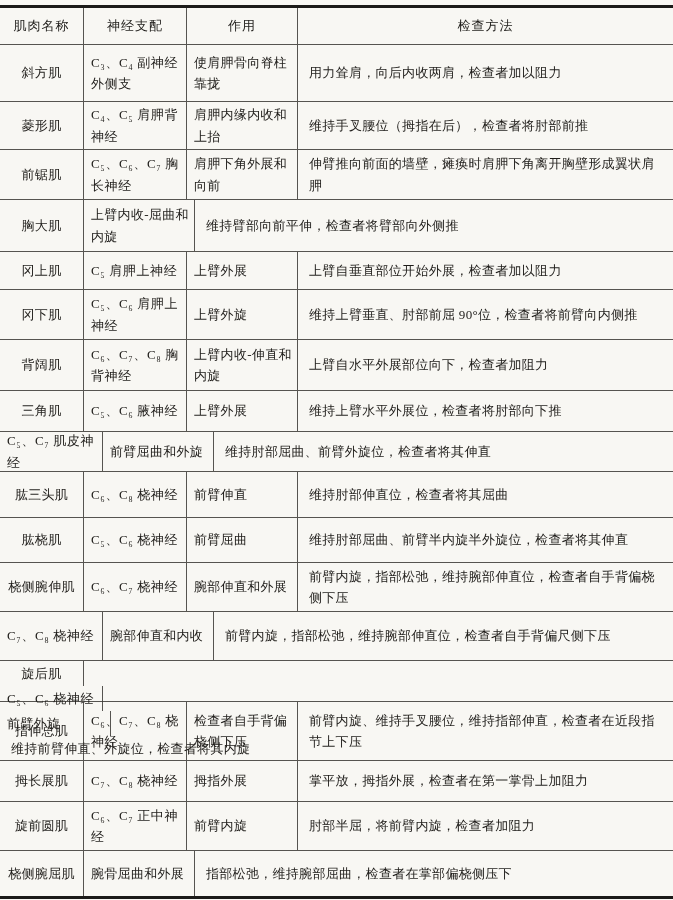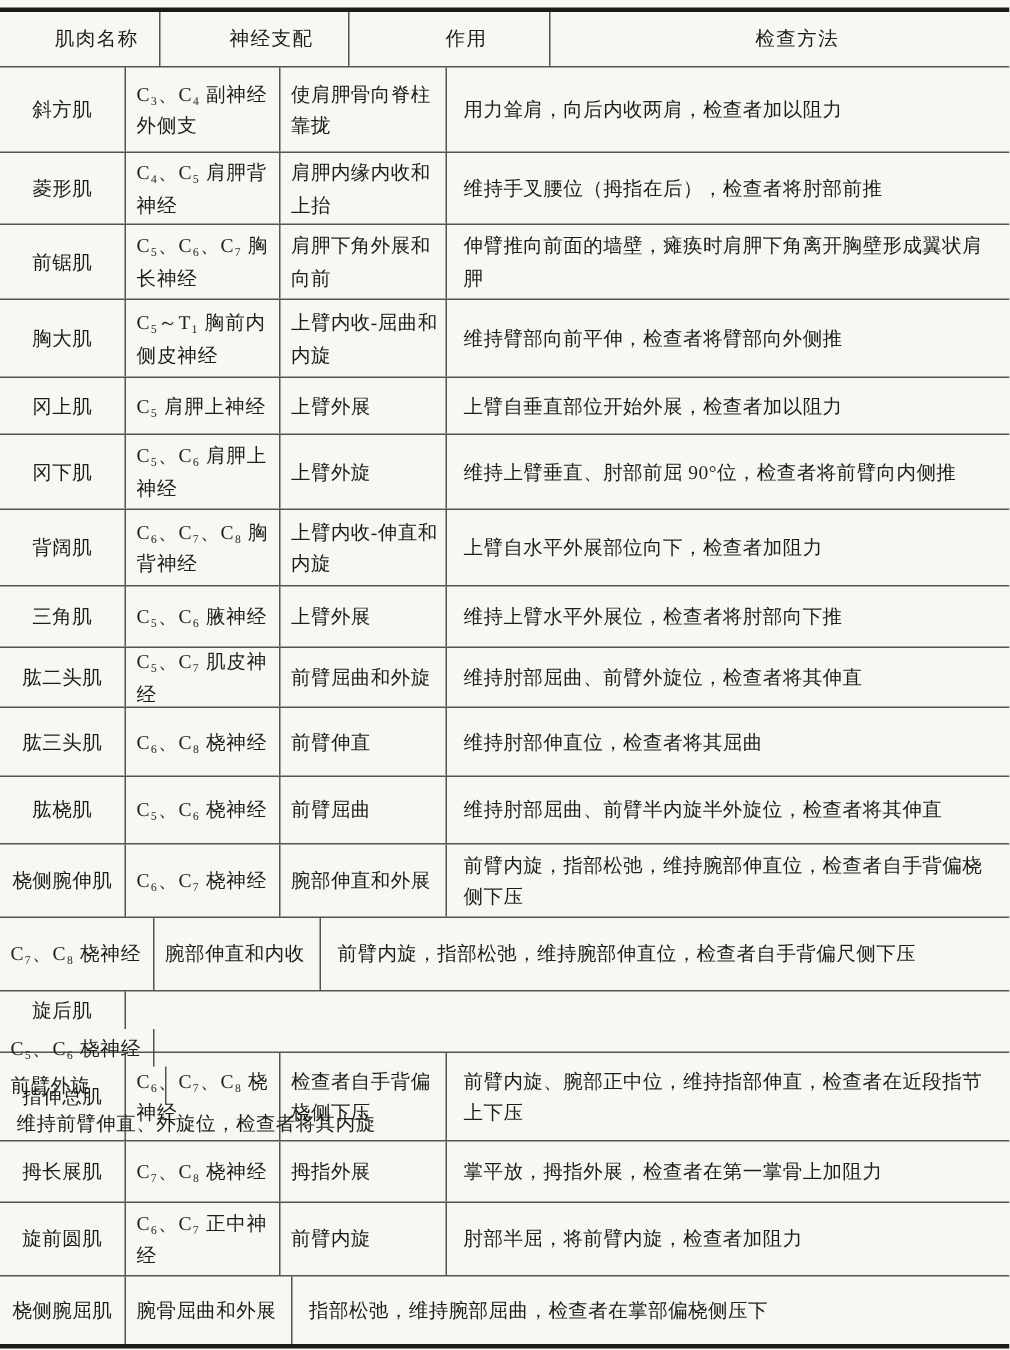--- a/index.html
+++ b/index.html
@@ -25,21 +25,21 @@
     display:flex;
     align-items:center;
     font-size:13px;
     line-height:1.62;
     letter-spacing:0.3px;
   }
   .c1 { width:84px;  border-right:1px solid rgba(58,55,50,0.85); justify-content:center; text-align:center; padding:2px 3px; }
   .c2 { width:103px; border-right:1px solid rgba(58,55,50,0.85); padding:2px 4px 2px 7px; letter-spacing:0.6px; }
   .c3 { width:111px; border-right:1px solid rgba(58,55,50,0.85); padding:2px 4px 2px 7px; }
   .c4 { flex:1; padding:2px 8px 2px 11px; }
-  .header .cell { justify-content:center; text-align:center; padding:2px; letter-spacing:1px;margin-left:23px; }
+  .header .cell { justify-content:center; text-align:center; padding:2px; letter-spacing:1px; }
   
   .row:nth-child(1)  { height:37px; }
   .row:nth-child(2)  { height:57px; }
   .row:nth-child(3)  { height:48px; }
   .row:nth-child(4)  { height:50px; }
   .row:nth-child(5)  { height:52px; }
   .row:nth-child(6)  { height:38px; }
   .row:nth-child(7)  { height:50px; }
   .row:nth-child(8)  { height:51px; }
   .row:nth-child(9)  { height:41px; }
@@ -82,21 +82,20 @@
 
   <div class="row">
     <div class="cell c1">前锯肌</div>
     <div class="cell c2">C₅、C₆、C₇ 胸长神经</div>
     <div class="cell c3">肩胛下角外展和向前</div>
     <div class="cell c4">伸臂推向前面的墙壁，瘫痪时肩胛下角离开胸壁形成翼状肩胛</div>
   </div>
 
   <div class="row">
     <div class="cell c1">胸大肌</div>
-    <div class="cell c2">C₅～T₁ 胸前内侧皮神经</div>
     <div class="cell c3">上臂内收-屈曲和内旋</div>
     <div class="cell c4">维持臂部向前平伸，检查者将臂部向外侧推</div>
   </div>
 
   <div class="row">
     <div class="cell c1">冈上肌</div>
     <div class="cell c2">C₅ 肩胛上神经</div>
     <div class="cell c3">上臂外展</div>
     <div class="cell c4">上臂自垂直部位开始外展，检查者加以阻力</div>
   </div>
@@ -116,21 +115,20 @@
   </div>
 
   <div class="row">
     <div class="cell c1">三角肌</div>
     <div class="cell c2">C₅、C₆ 腋神经</div>
     <div class="cell c3">上臂外展</div>
     <div class="cell c4">维持上臂水平外展位，检查者将肘部向下推</div>
   </div>
 
   <div class="row">
-    <div class="cell c1">肱二头肌</div>
     <div class="cell c2">C₅、C₇ 肌皮神经</div>
     <div class="cell c3">前臂屈曲和外旋</div>
     <div class="cell c4">维持肘部屈曲、前臂外旋位，检查者将其伸直</div>
   </div>
 
   <div class="row">
     <div class="cell c1">肱三头肌</div>
     <div class="cell c2">C₆、C₈ 桡神经</div>
     <div class="cell c3">前臂伸直</div>
     <div class="cell c4">维持肘部伸直位，检查者将其屈曲</div>
@@ -160,21 +158,21 @@
     <div class="cell c1">旋后肌</div>
     <div class="cell c2">C₅、C₆ 桡神经</div>
     <div class="cell c3">前臂外旋</div>
     <div class="cell c4">维持前臂伸直、外旋位，检查者将其内旋</div>
   </div>
 
   <div class="row">
     <div class="cell c1">指伸总肌</div>
     <div class="cell c2">C₆、C₇、C₈ 桡神经</div>
     <div class="cell c3">检查者自手背偏桡侧下压</div>
-    <div class="cell c4">前臂内旋、腕部正中位，维持指部伸直，检查者在近段指节上下压</div>
+    <div class="cell c4">前臂内旋、维持手叉腰位，维持指部伸直，检查者在近段指节上下压</div>
   </div>
 
   <div class="row">
     <div class="cell c1">拇长展肌</div>
     <div class="cell c2">C₇、C₈ 桡神经</div>
     <div class="cell c3">拇指外展</div>
     <div class="cell c4">掌平放，拇指外展，检查者在第一掌骨上加阻力</div>
   </div>
 
   <div class="row">

